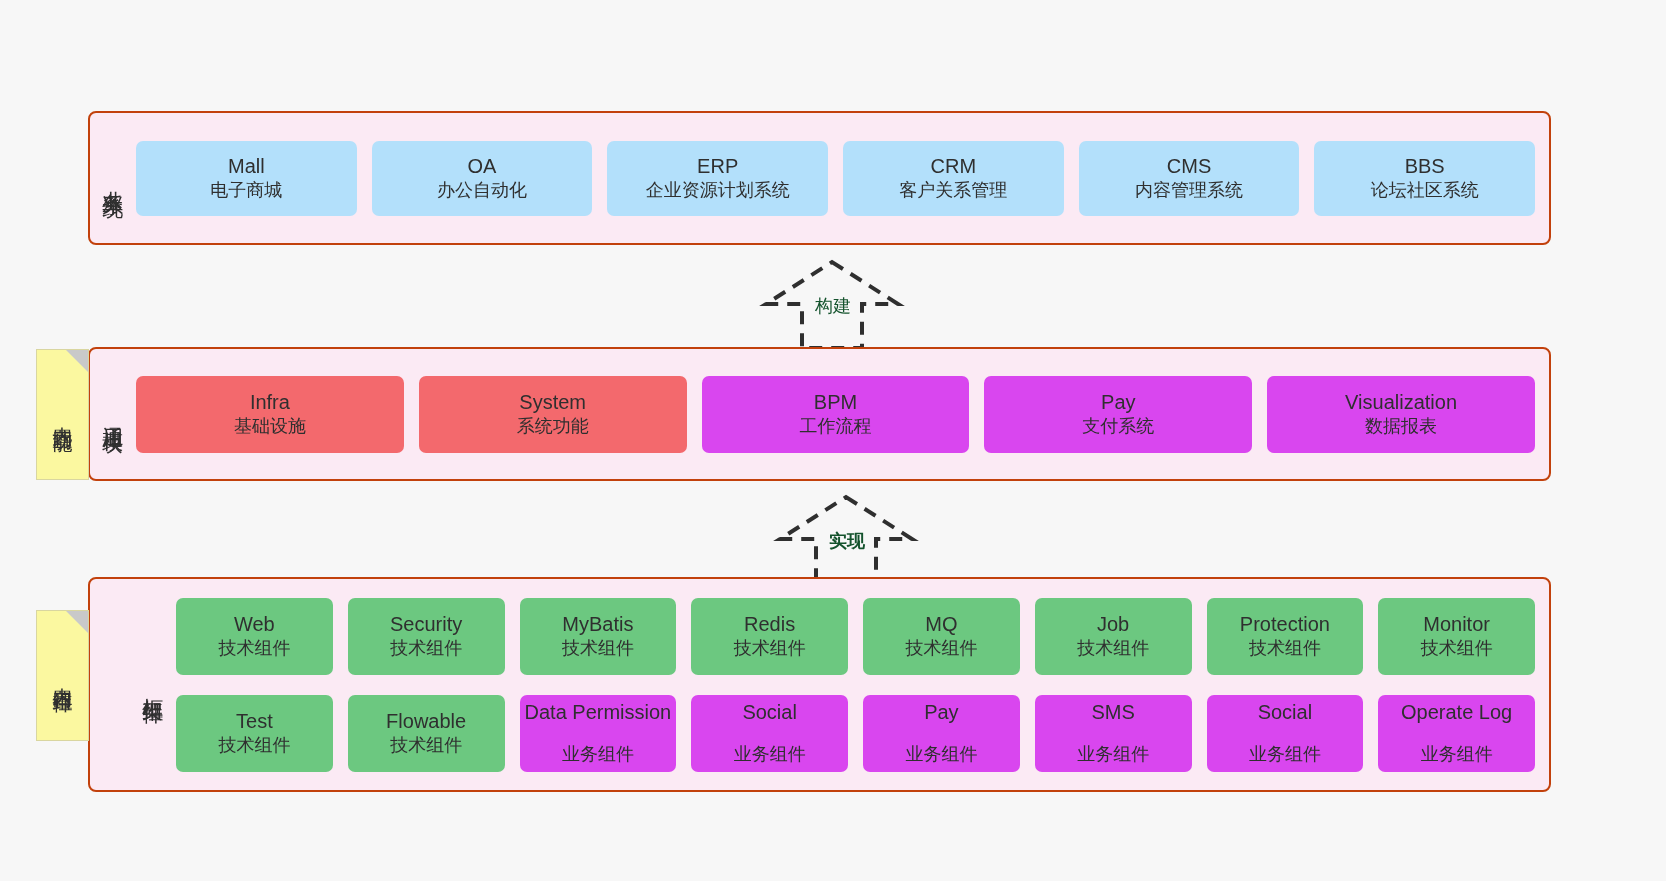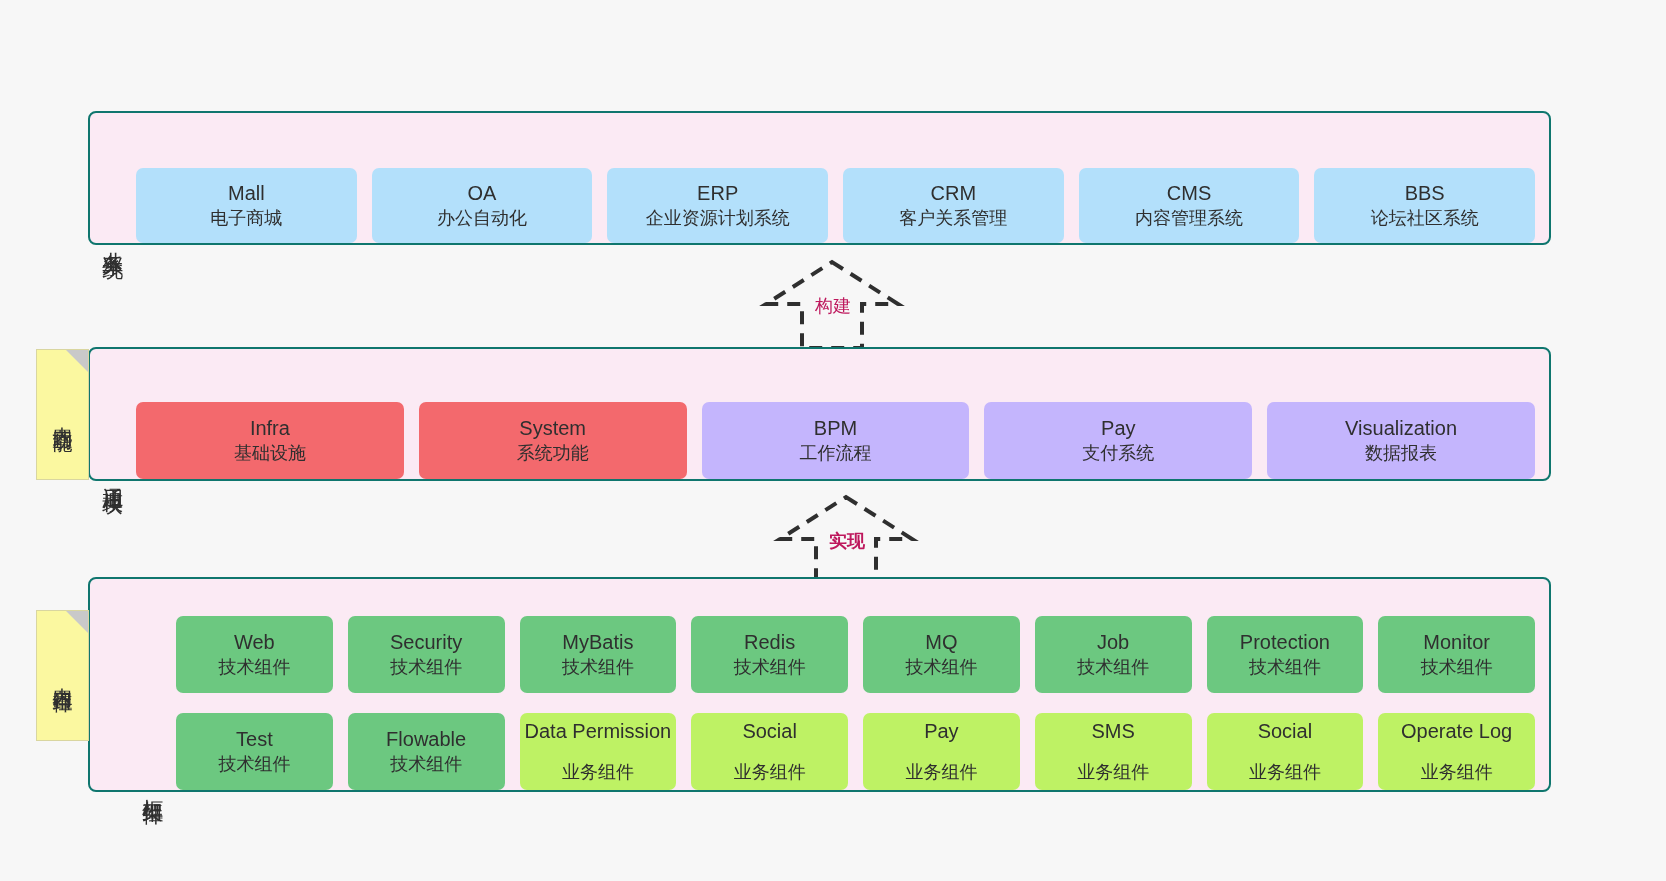--- a/index.html
+++ b/index.html
@@ -20,24 +20,24 @@
   .canvas {
     position: absolute;
     inset: 0;
   }
 
   
   .layer {
     position: absolute;
     box-sizing: border-box;
     background: #fbeaf4;
-    border: 2px solid #0f766e;
+    border: 2px solid #c2410c;
     border-radius: 8px;
     display: flex;
-    align-items: flex-end;
+    align-items: center;
   }
   .layer-title {
     flex: 0 0 auto;
     width: 46px;
     display: flex;
     align-items: center;
     justify-content: center;
     font-size: 21px;
     line-height: 1.12;
     color: #2f2f2f;
@@ -79,23 +79,23 @@
     font-size: 20px;
     color: #2f2f2f;
   }
   .card .cn {
     font-size: 18px;
     color: #2f2f2f;
   }
 
   .c-blue      { background: #b3e0fb; }
   .c-red       { background: #f3696d; }
-  .c-pink      { background: #c4b5fd; }
+  .c-pink      { background: #d946ef; }
   .c-green     { background: #6cc880; }
-  .c-lightgreen{ background: #bef264; gap: 17px; }
+  .c-lightgreen{ background: #d946ef; gap: 17px; }
 
   
   #layer-business { left: 88px;  top: 111px; width: 1463px; height: 134px; }
   #layer-business .card { height: 75px; }
 
   #layer-modules  { left: 88px;  top: 347px; width: 1463px; height: 134px; }
   #layer-modules .card { height: 77px; }
 
   #layer-framework{ left: 88px;  top: 577px; width: 1463px; height: 215px; padding-left: 40px; }
   #layer-framework .card { height: 77px; }
@@ -134,21 +134,21 @@
 
   
   .arrow {
     position: absolute;
     pointer-events: none;
   }
   .arrow svg { display: block; overflow: visible; }
   .arrow-label {
     position: absolute;
     font-size: 18px;
-    color: #be185d;
+    color: #14532d;
     background: #f7f7f7;
     padding: 0 3px;
     white-space: nowrap;
     user-select: none;
   }
   #arrow-build  { left: 752px; top: 258px; }
   #arrow-build .arrow-label  { left: 60px; top: 36px; }
   #arrow-implement { left: 766px; top: 493px; }
   #arrow-implement .arrow-label { left: 60px; top: 36px; font-weight: bold; }
 </style>

